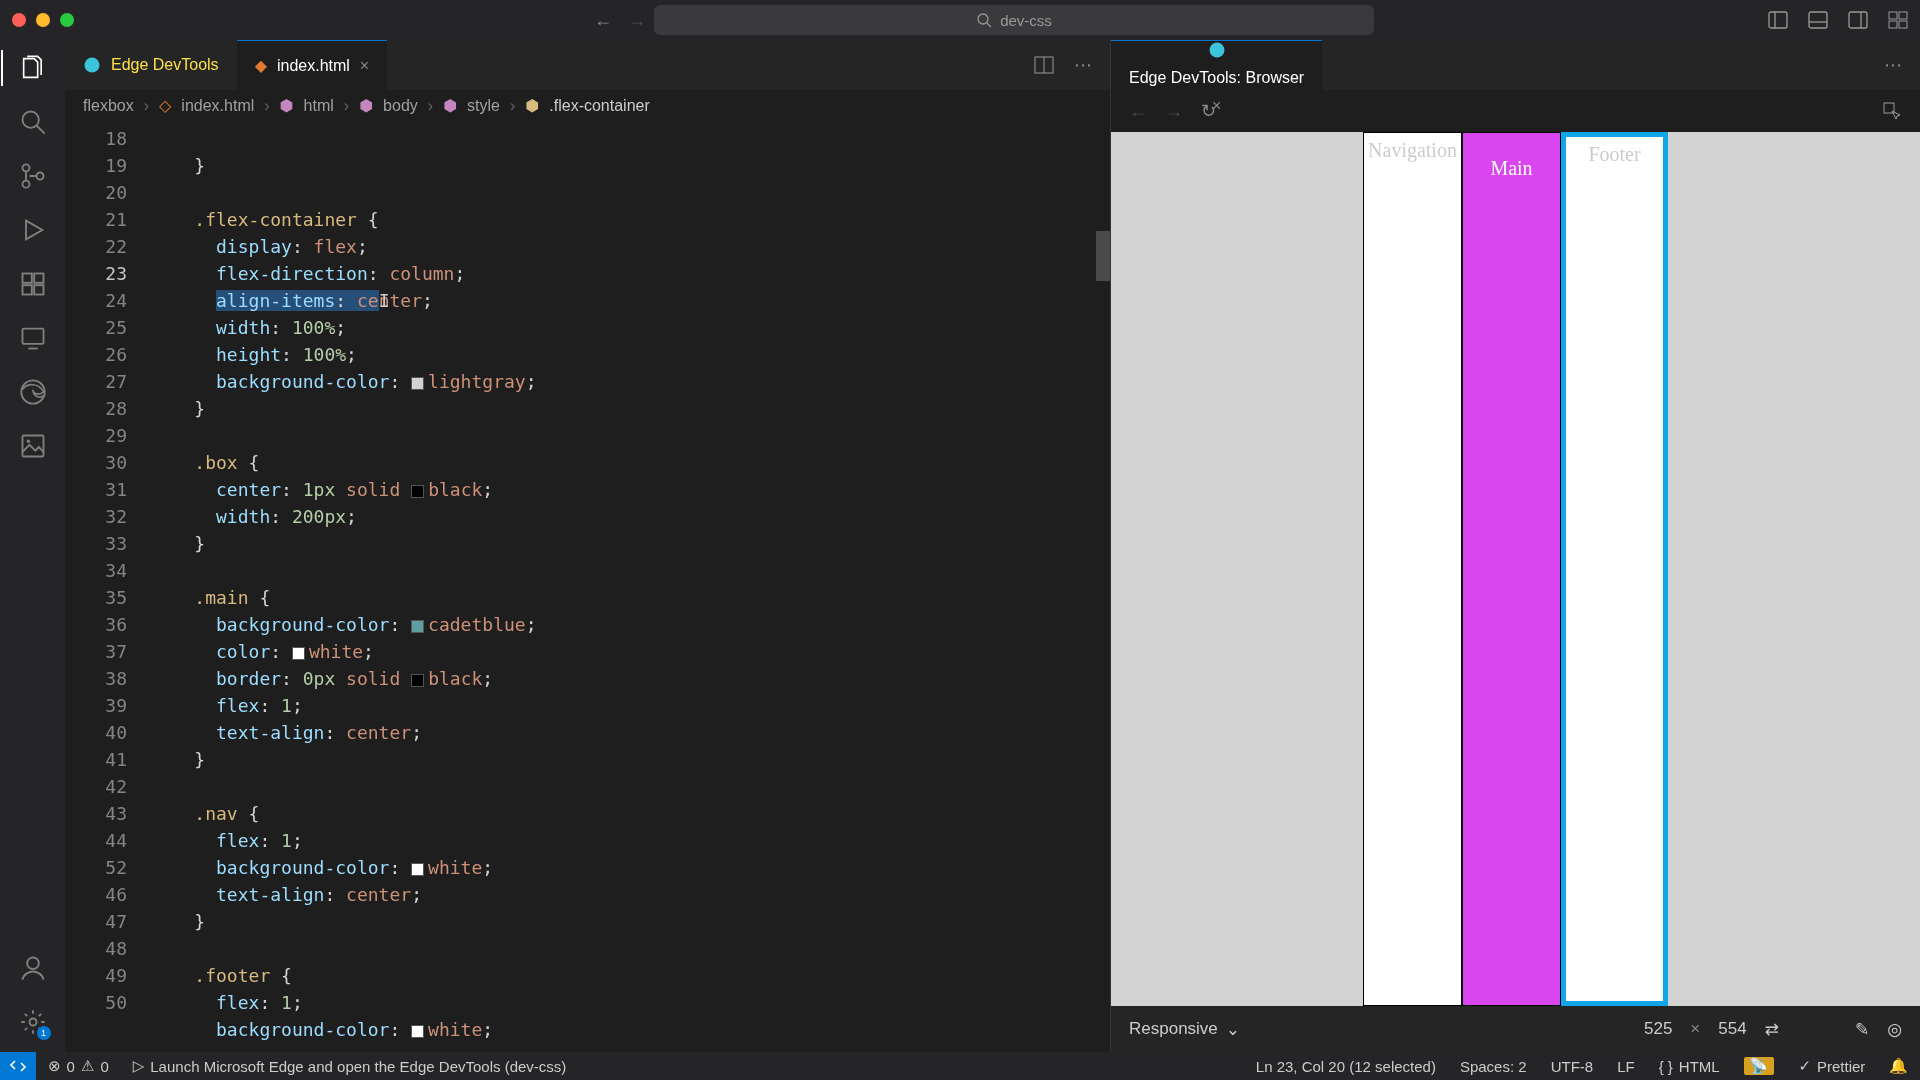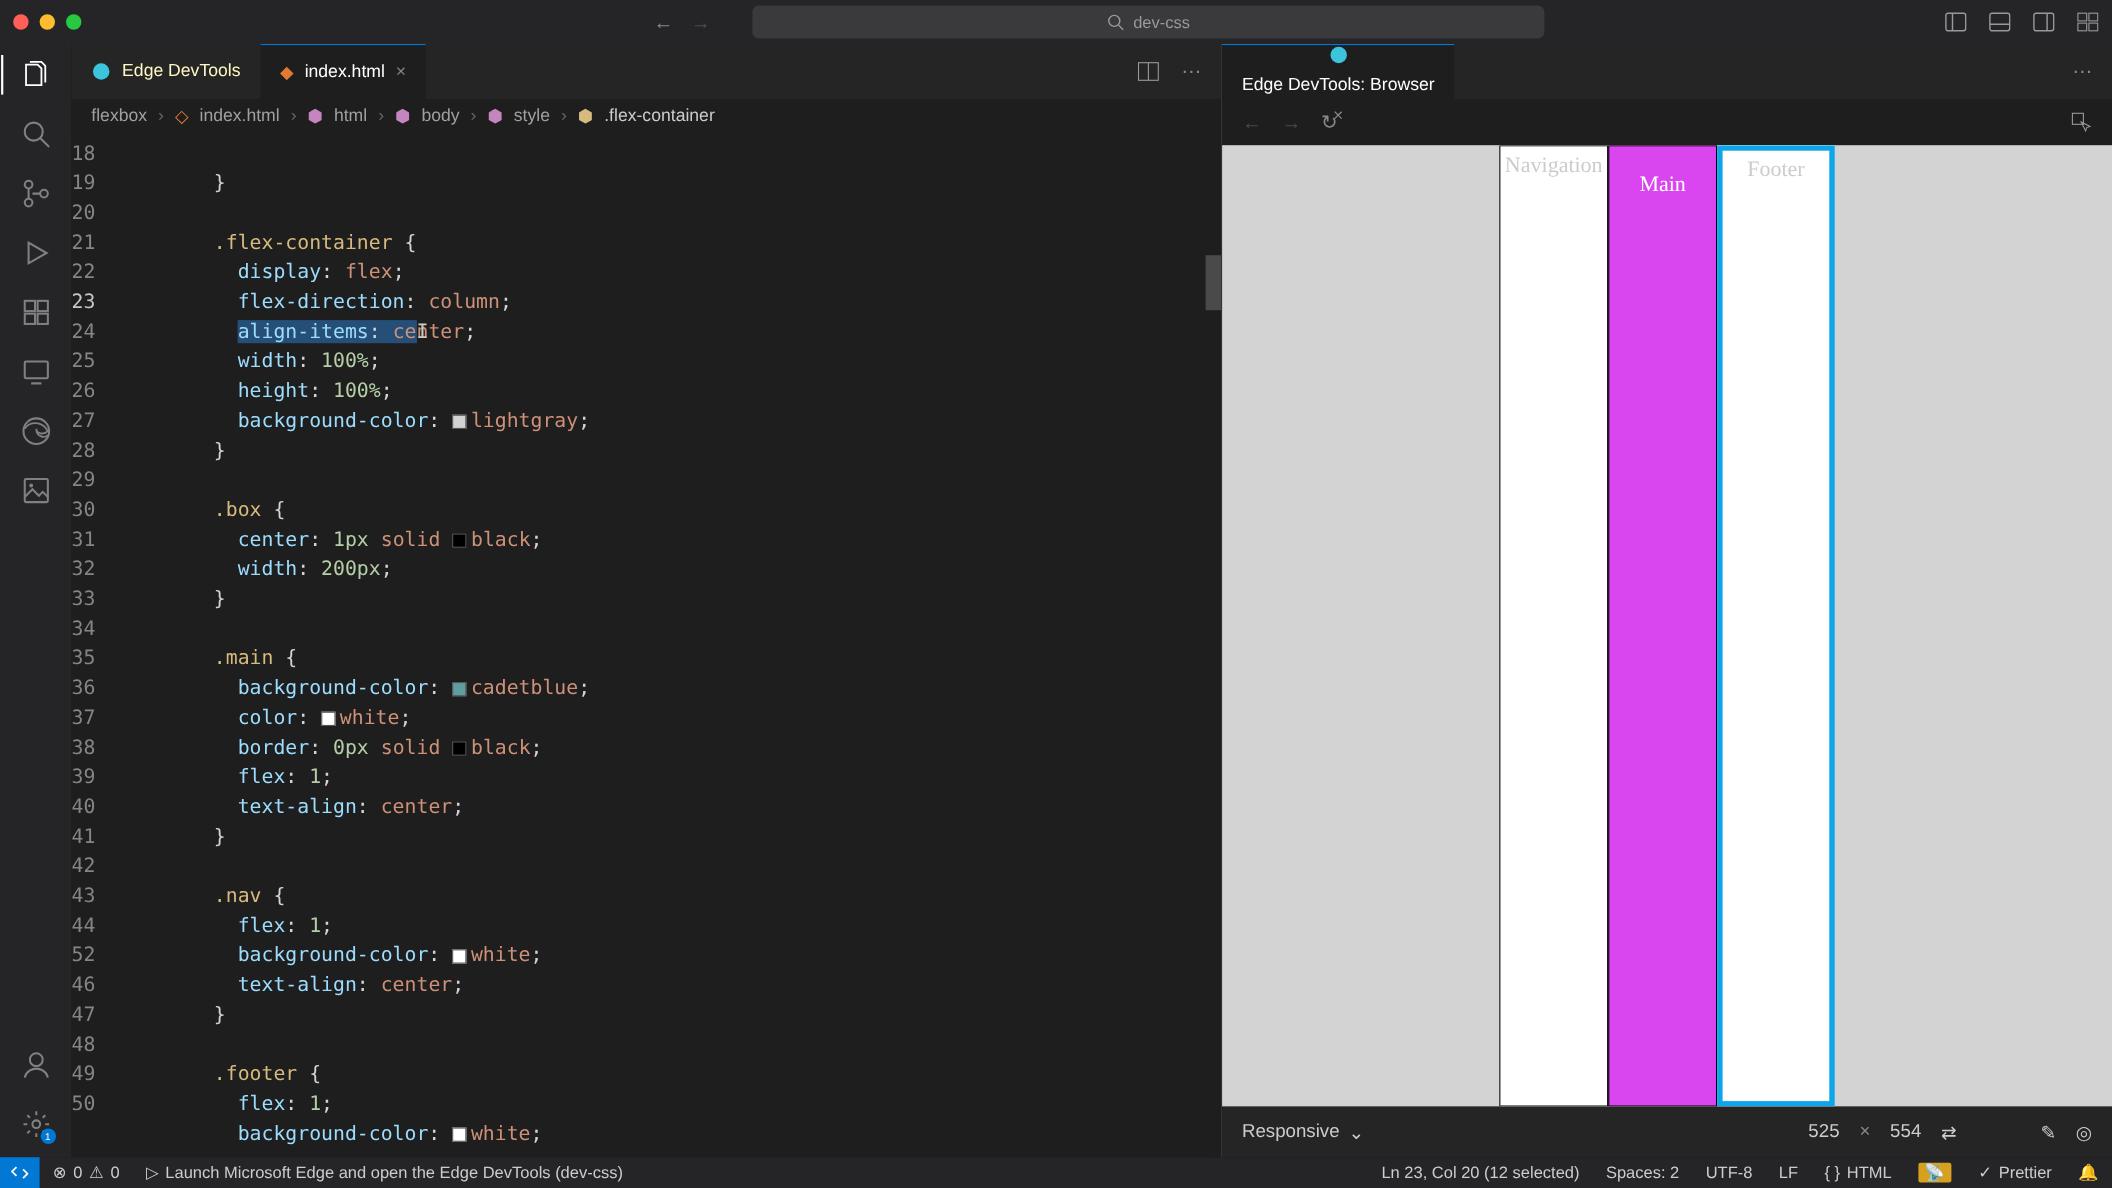--- a/index.html
+++ b/index.html
@@ -18,45 +18,45 @@
   display: flex;
   align-items: center;
   padding: 0 12px;
   gap: 8px;
 }
 .traffic { display:flex; gap:10px; margin-right:12px; }
 .traffic span { width:14px; height:14px; border-radius:50%; }
 .tl-red{background:#ff5f57;} .tl-yel{background:#febc2e;} .tl-grn{background:#28c840;}
 .tb-nav { display:flex; gap:16px; margin-left: 500px; }
 .tb-arrow { color:#888; font-size:18px; }
-.tb-search { flex:0 0 720px; margin-left:30px; height:30px; background:#3a3a3d; border-radius:6px; display:flex; align-items:center; justify-content:center; color:#999; font-size:15px; gap:8px; }
+.tb-search { flex:0 0 720px; height:30px; background:#3a3a3d; border-radius:6px; display:flex; align-items:center; justify-content:center; color:#999; font-size:15px; gap:8px; }
 .tb-right { margin-left:auto; display:flex; gap:20px; color:#888; }
 
 .main-layout { display:flex; height: calc(100% - 40px - 28px); }
 .activity-bar { width:65px; background:#252528; display:flex; flex-direction:column; align-items:center; padding-top:12px; gap:22px; }
 .activity-bar .ab-icon { width:32px; height:32px; color:#808080; display:flex; align-items:center; justify-content:center; font-size:26px; position:relative;}
 .activity-bar .ab-icon.active { color:#fff; }
 .activity-bar .ab-icon.active::before { content:""; position:absolute; left:-16px; top:-2px; width:2px; height:36px; background:#fff;}
 .activity-bar .spacer { flex:1; }
 .badge-dot { position:absolute; bottom:-2px; right:-2px; width:14px; height:14px; border-radius:50%; background:#0078d4; color:#fff; font-size:9px; display:flex; align-items:center; justify-content:center;}
 
 .editor-area { flex:1; display:flex; flex-direction:column; background:#1e1e1e; }
 .tabs-row { display:flex; height:50px; background:#252526; }
-.tab { display:flex; align-items:center; padding:0 18px; gap:10px; color:#fef9c3; font-size:16px; cursor:pointer; }
+.tab { display:flex; align-items:center; padding:0 18px; gap:10px; color:#fde047; font-size:16px; cursor:pointer; }
 .tab.active { background:#1e1e1e; color:#fff; border-top:1px solid #0078d4; }
 .tab .close { font-size:16px; color:#888; }
 .tabs-actions { margin-left:auto; display:flex; align-items:center; gap:20px; padding-right:18px; color:#888; font-size:18px;}
 
 .breadcrumb { display:flex; align-items:center; gap:10px; padding:6px 18px; font-size:16px; color:#a0a0a0; background:#1e1e1e;}
 .bc-sep { color:#666; }
 .bc-icon { color:#c586c0; }
 .bc-last { color:#ccc; }
 
 .editor-body { flex:1; display:flex; position:relative; font-family: Menlo, Consolas, monospace; font-size:18px; line-height:27px; overflow:hidden;}
-.gutter { width:86px; text-align:left; color:#858585; padding-right:24px; padding-top:4px;}
+.gutter { width:86px; text-align:right; color:#858585; padding-right:24px; padding-top:4px;}
 .gutter .hl { color:#c6c6c6; }
 .code { flex:1; padding-top:4px; white-space:pre; color:#d4d4d4; position:relative;}
 .kw{color:#9cdcfe;} .sel{color:#d7ba7d;} .val{color:#ce9178;} .punc{color:#d4d4d4;} .num{color:#b5cea8;}
 .swatch{display:inline-block;width:13px;height:13px;border:1px solid #555;margin-right:4px;vertical-align:middle;}
 .sel-bg{background:#264f78;}
 .text-cursor{position:absolute; color:#ccc; font-size:18px;}
 
 .minimap-scroll { width:14px; background:#1e1e1e; position:relative;}
 .scroll-thumb{ position:absolute; right:0; top:110px; width:14px; height:50px; background:#4a4a4a;}
 

